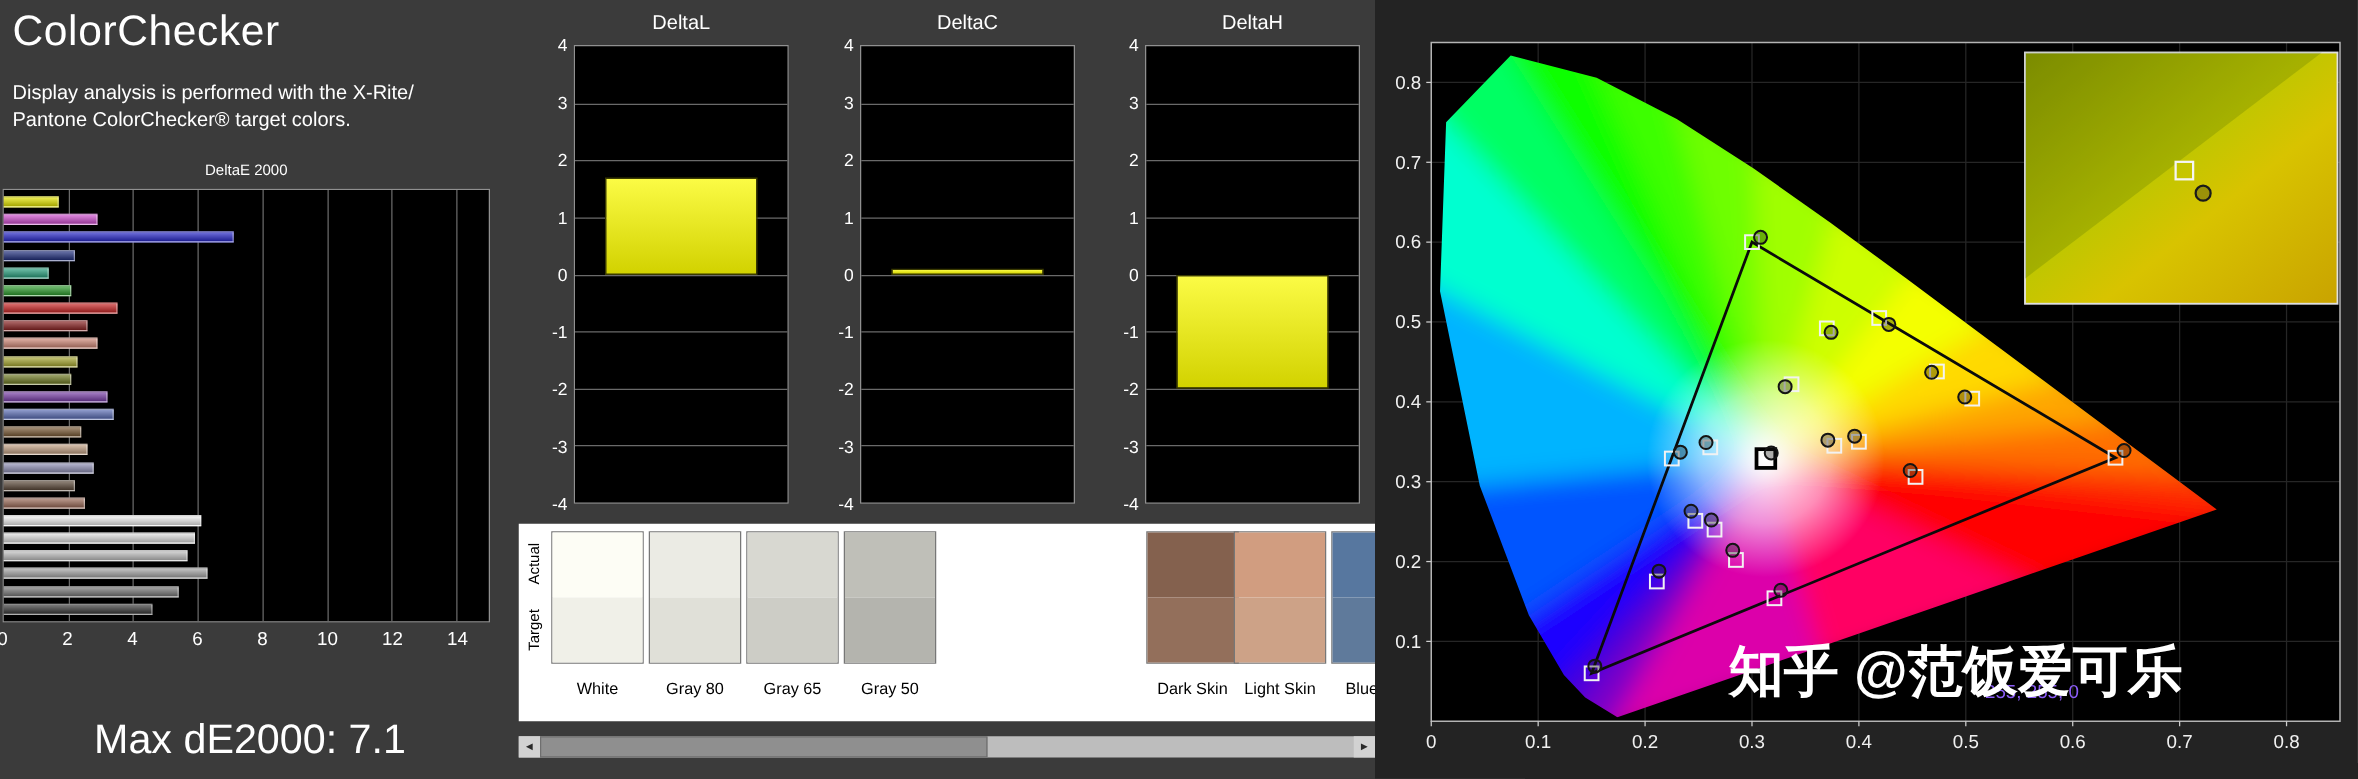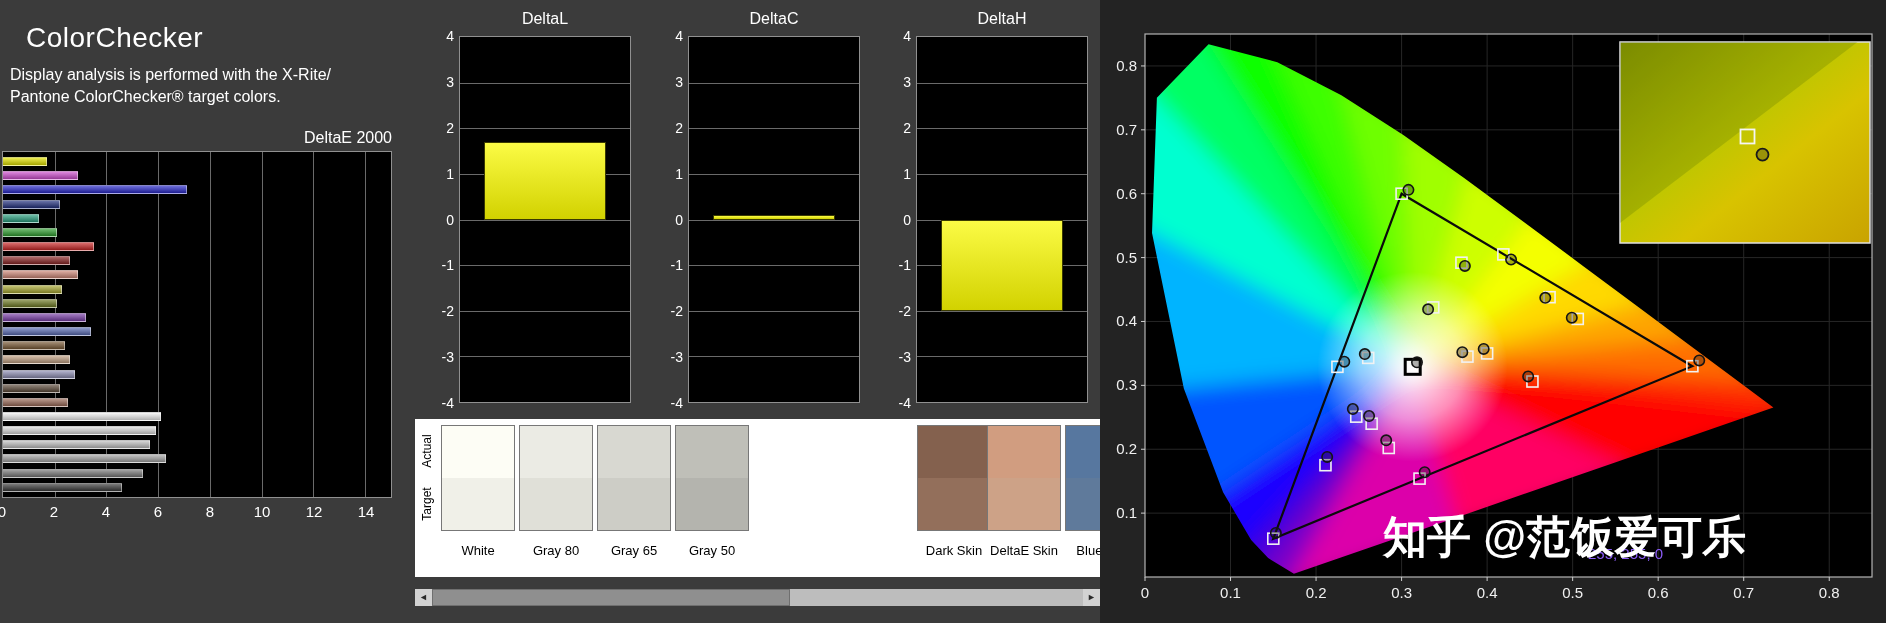--- a/index.html
+++ b/index.html
@@ -4,23 +4,23 @@
 <style>
   html,body{margin:0;padding:0;}
   body{width:1886px;height:623px;position:relative;background:#3b3b3b;
        font-family:"Liberation Sans",sans-serif;overflow:hidden;color:#fff;}
   .panel{position:absolute;top:0;height:623px;}
   #left-panel{left:0;width:415px;}
   #mid-panel{left:415px;width:685px;}
   #cie-panel{left:1100px;width:786px;background:#232323;}
 
   
-  .app-title{position:absolute;left:10px;top:6px;margin:16px;font-size:28px;font-weight:500;letter-spacing:.5px;}
+  .app-title{position:absolute;left:10px;top:6px;margin:0;font-size:34px;font-weight:500;letter-spacing:.5px;}
   .app-desc{position:absolute;left:10px;top:64px;margin:0;font-size:16px;line-height:1.35;white-space:pre-line;}
-  .chart-title{position:absolute;font-size:16px;text-align:right;}
+  .chart-title{position:absolute;font-size:12px;text-align:center;}
   #deltae-title{left:2px;top:129px;width:390px;}
   #deltae-plot{position:absolute;left:2px;top:151px;width:390px;height:347px;background:#000;
                border:1px solid #909090;box-sizing:border-box;}
   .vgrid{position:absolute;top:0;bottom:0;width:1px;background:#6a6a6a;}
   #deltae-bars{position:absolute;inset:0;display:flex;flex-direction:column;justify-content:space-evenly;z-index:1;}
   .de-bar{height:9px;border:1px solid rgba(255,255,255,.45);border-left:none;box-sizing:border-box;}
   #deltae-ticks{position:absolute;left:2px;top:503px;width:390px;height:18px;font-size:15px;}
   #deltae-ticks span{position:absolute;transform:translateX(-50%);}
   .big-stat{position:absolute;left:0;width:400px;text-align:center;font-size:33px;}
   #avg-stat{top:528px;}
@@ -110,20 +110,21 @@
   <div id="deltae-ticks">
       <span style="left: 0%;">0</span>
       <span style="left: 13.3333%;">2</span>
       <span style="left: 26.6667%;">4</span>
       <span style="left: 40%;">6</span>
       <span style="left: 53.3333%;">8</span>
       <span style="left: 66.6667%;">10</span>
       <span style="left: 80%;">12</span>
       <span style="left: 93.3333%;">14</span>
     </div>
+  <div class="big-stat" id="max-stat">Max dE2000: 7.1</div>
 </section>
 
 <section id="mid-panel" class="panel">
   <div class="delta-chart" id="delta-chart-1">
     <div class="t">DeltaL</div>
     <div class="delta-ylab">
         <span style="top: 0%;">4</span>
         <span style="top: 12.5%;">3</span>
         <span style="top: 25%;">2</span>
         <span style="top: 37.5%;">1</span>
@@ -230,21 +231,21 @@
             <div class="sw-half" style="background: rgb(132, 97, 78);"></div>
             <div class="sw-half" style="background: rgb(147, 111, 91);"></div>
           </div>
           <div class="sw-label">Dark Skin</div>
         </div>
         <div class="sw-col" style="left: 572px;">
           <div class="sw-patch">
             <div class="sw-half" style="background: rgb(209, 157, 128);"></div>
             <div class="sw-half" style="background: rgb(205, 162, 135);"></div>
           </div>
-          <div class="sw-label">DeltaE Skin</div>
+          <div class="sw-label">Light Skin</div>
         </div>
         <div class="sw-col" style="left: 650px;">
           <div class="sw-patch">
             <div class="sw-half" style="background: rgb(87, 119, 159);"></div>
             <div class="sw-half" style="background: rgb(95, 122, 155);"></div>
           </div>
           <div class="sw-label">Blue Sky</div>
         </div>
       </div>
   </div>

